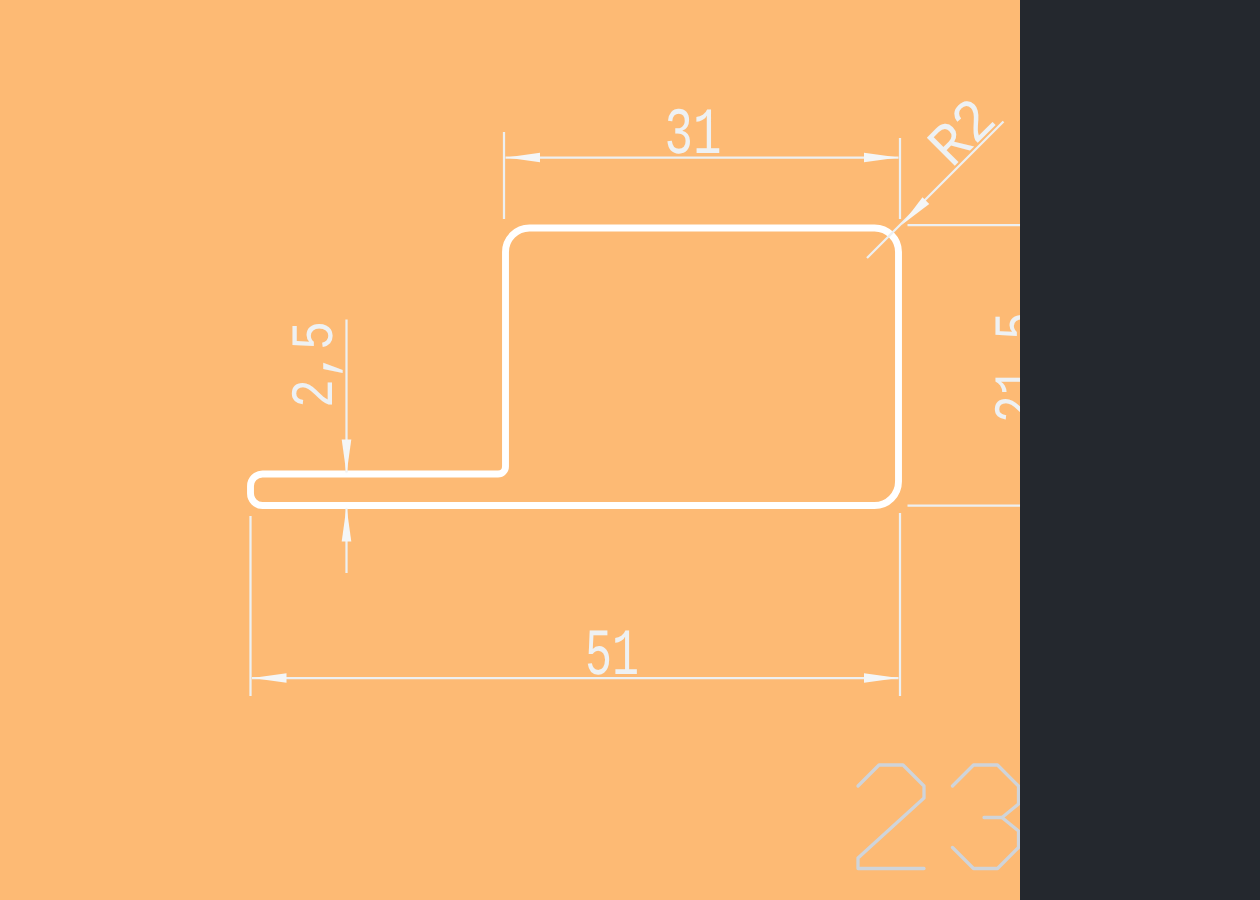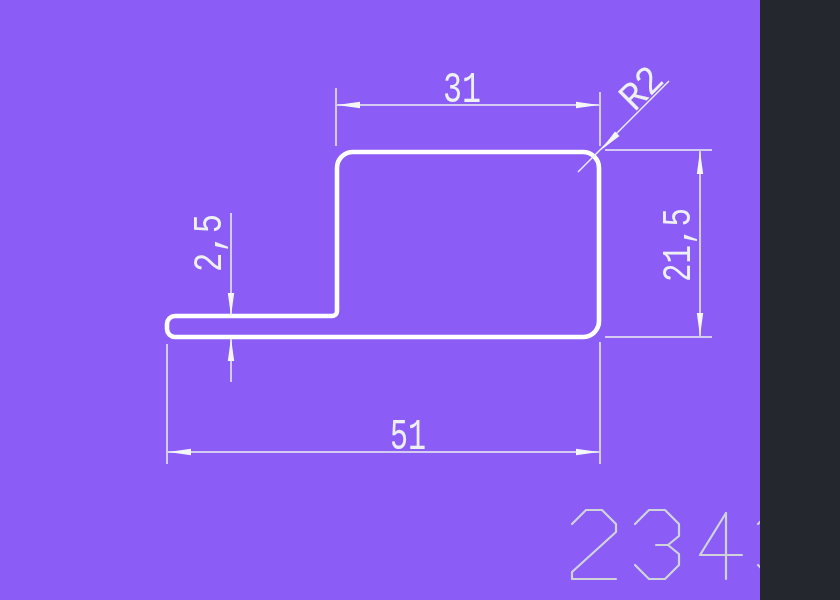--- a/index.html
+++ b/index.html
@@ -2,23 +2,23 @@
 <html><head>
 <meta charset="utf-8">
 <style>
   html, body {
     margin: 0;
     padding: 0;
     background: #24282e;
   }
   .canvas {
     position: relative;
-    width: 760px;
+    width: 680px;
     height: 600px;
-    background: #8b5cf6;
+    background: #fdba74;
     overflow: hidden;
     font-family: "Liberation Sans", sans-serif;
   }
   svg { display: block; }
 
   .outline-path {
     fill: none;
     stroke: #ffffff;
     stroke-width: 4.6;
     stroke-linejoin: round;

